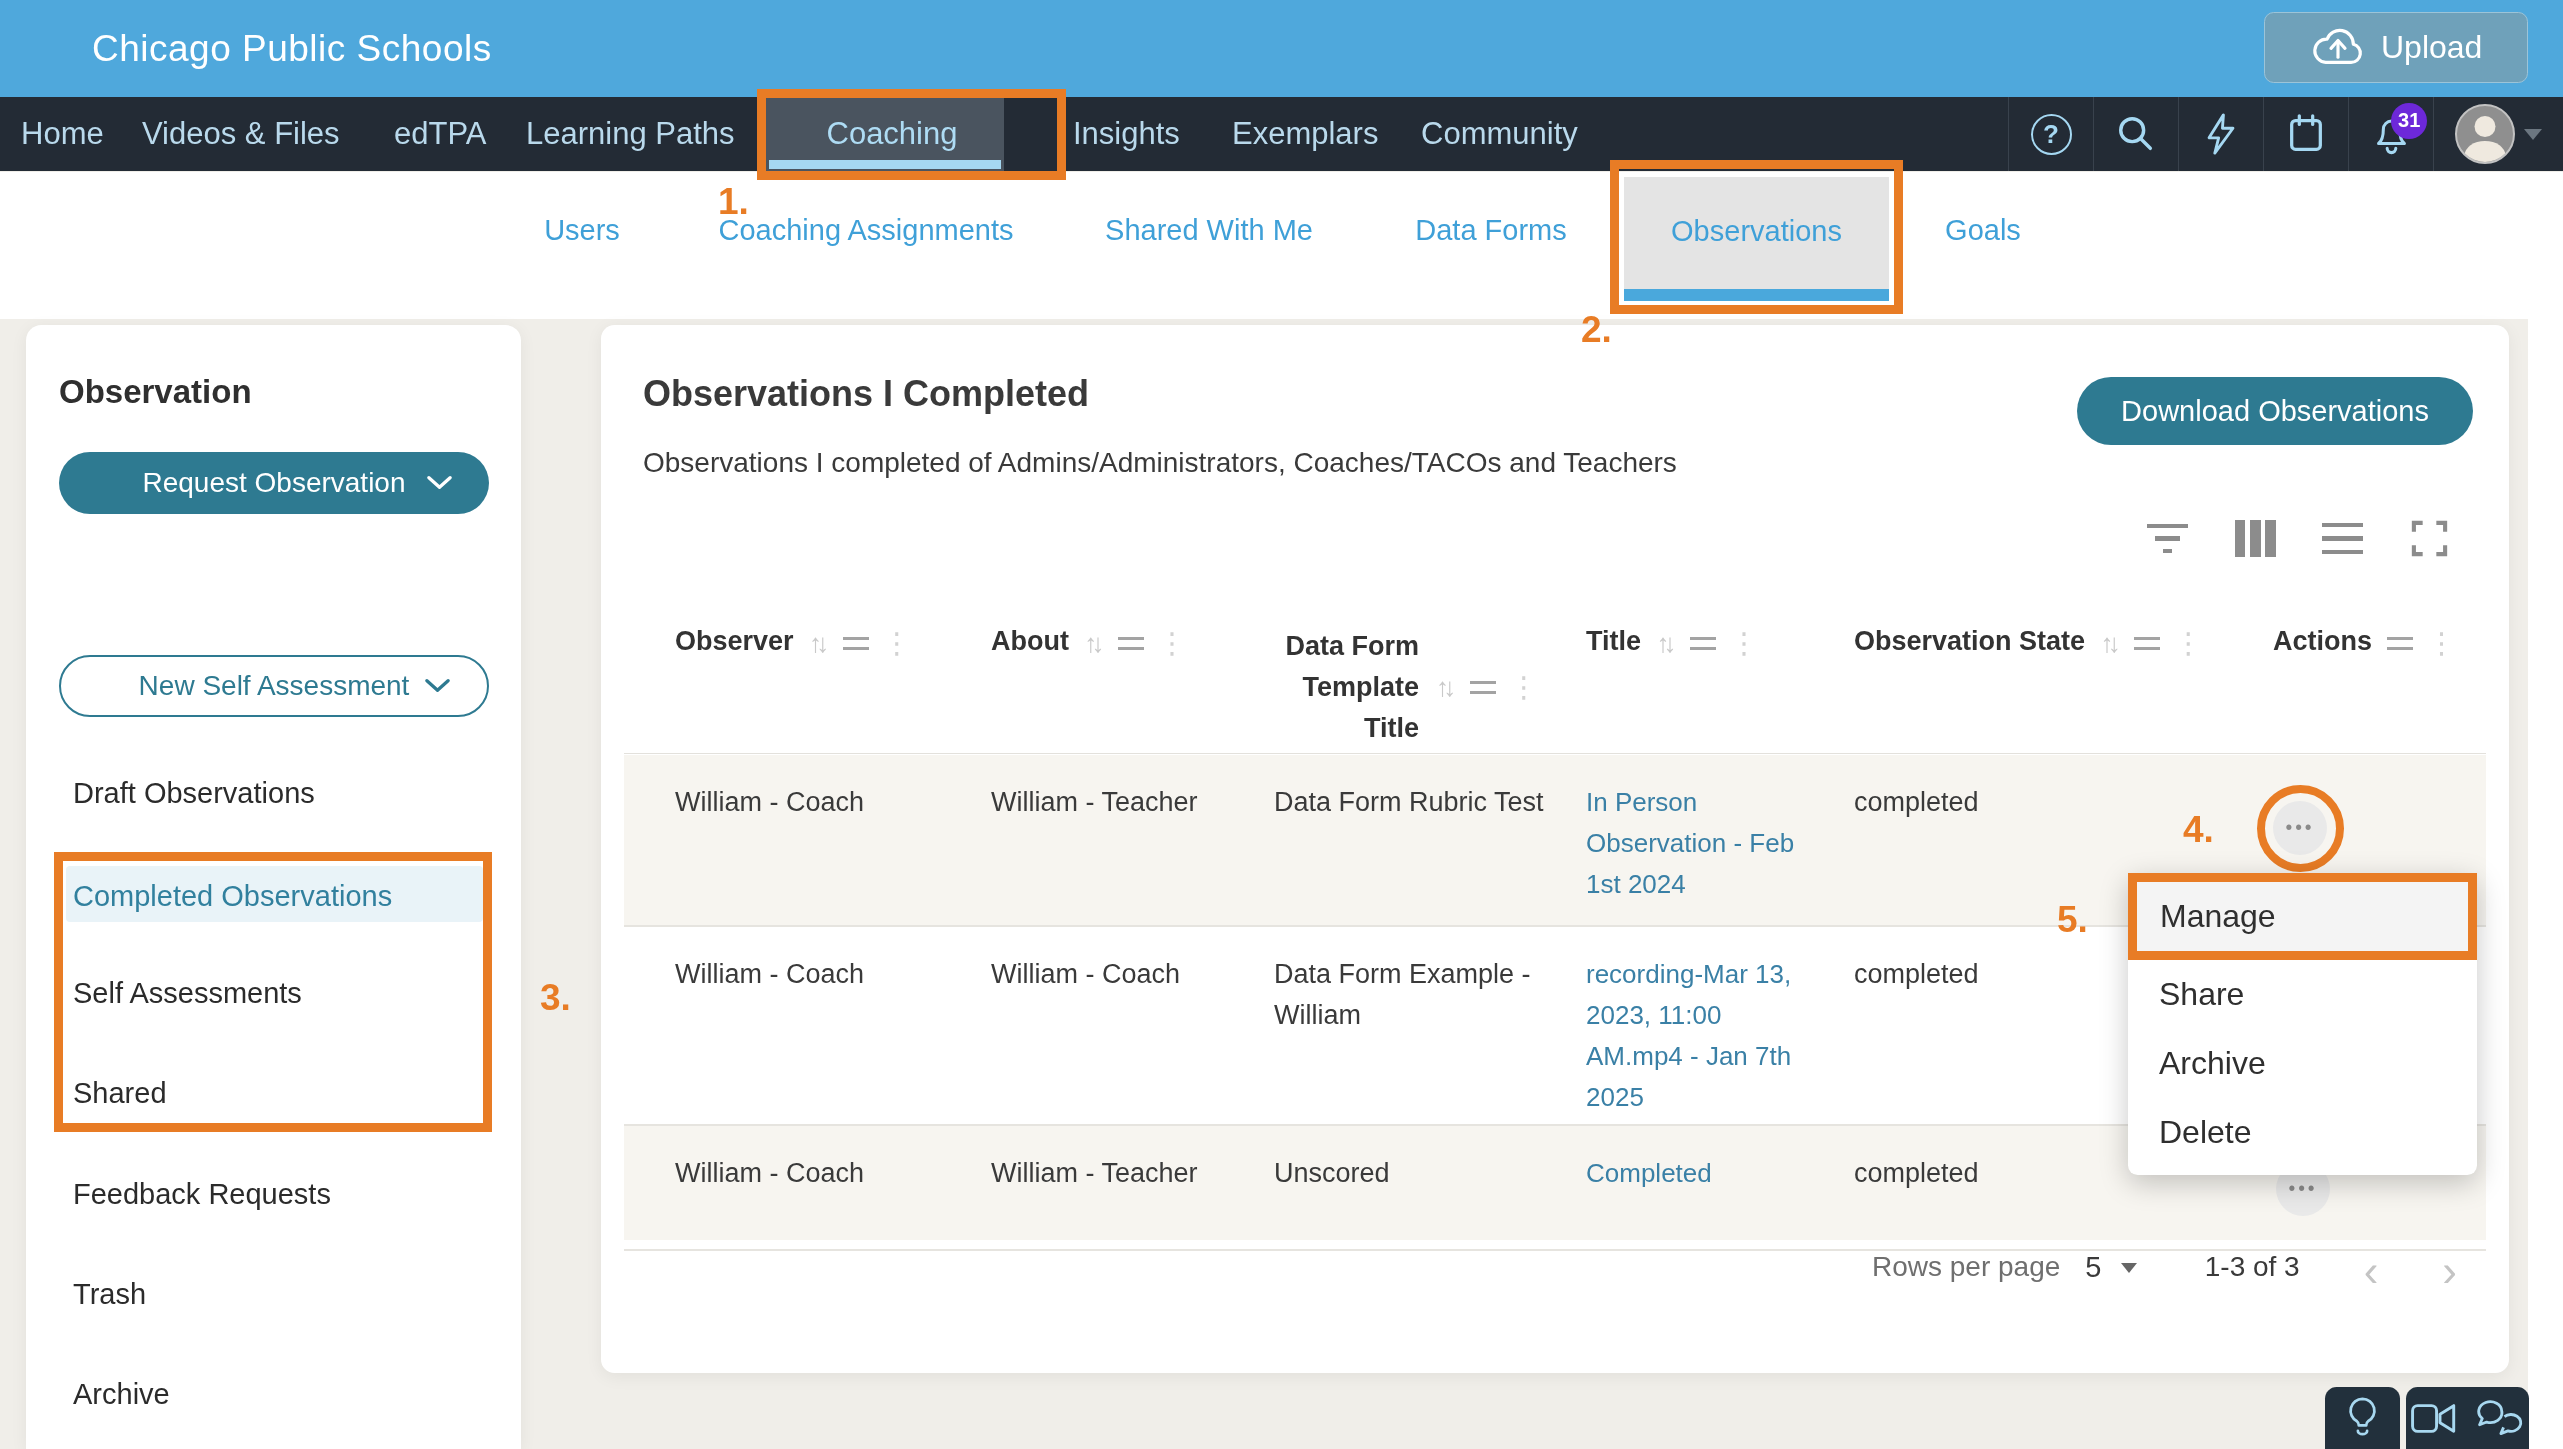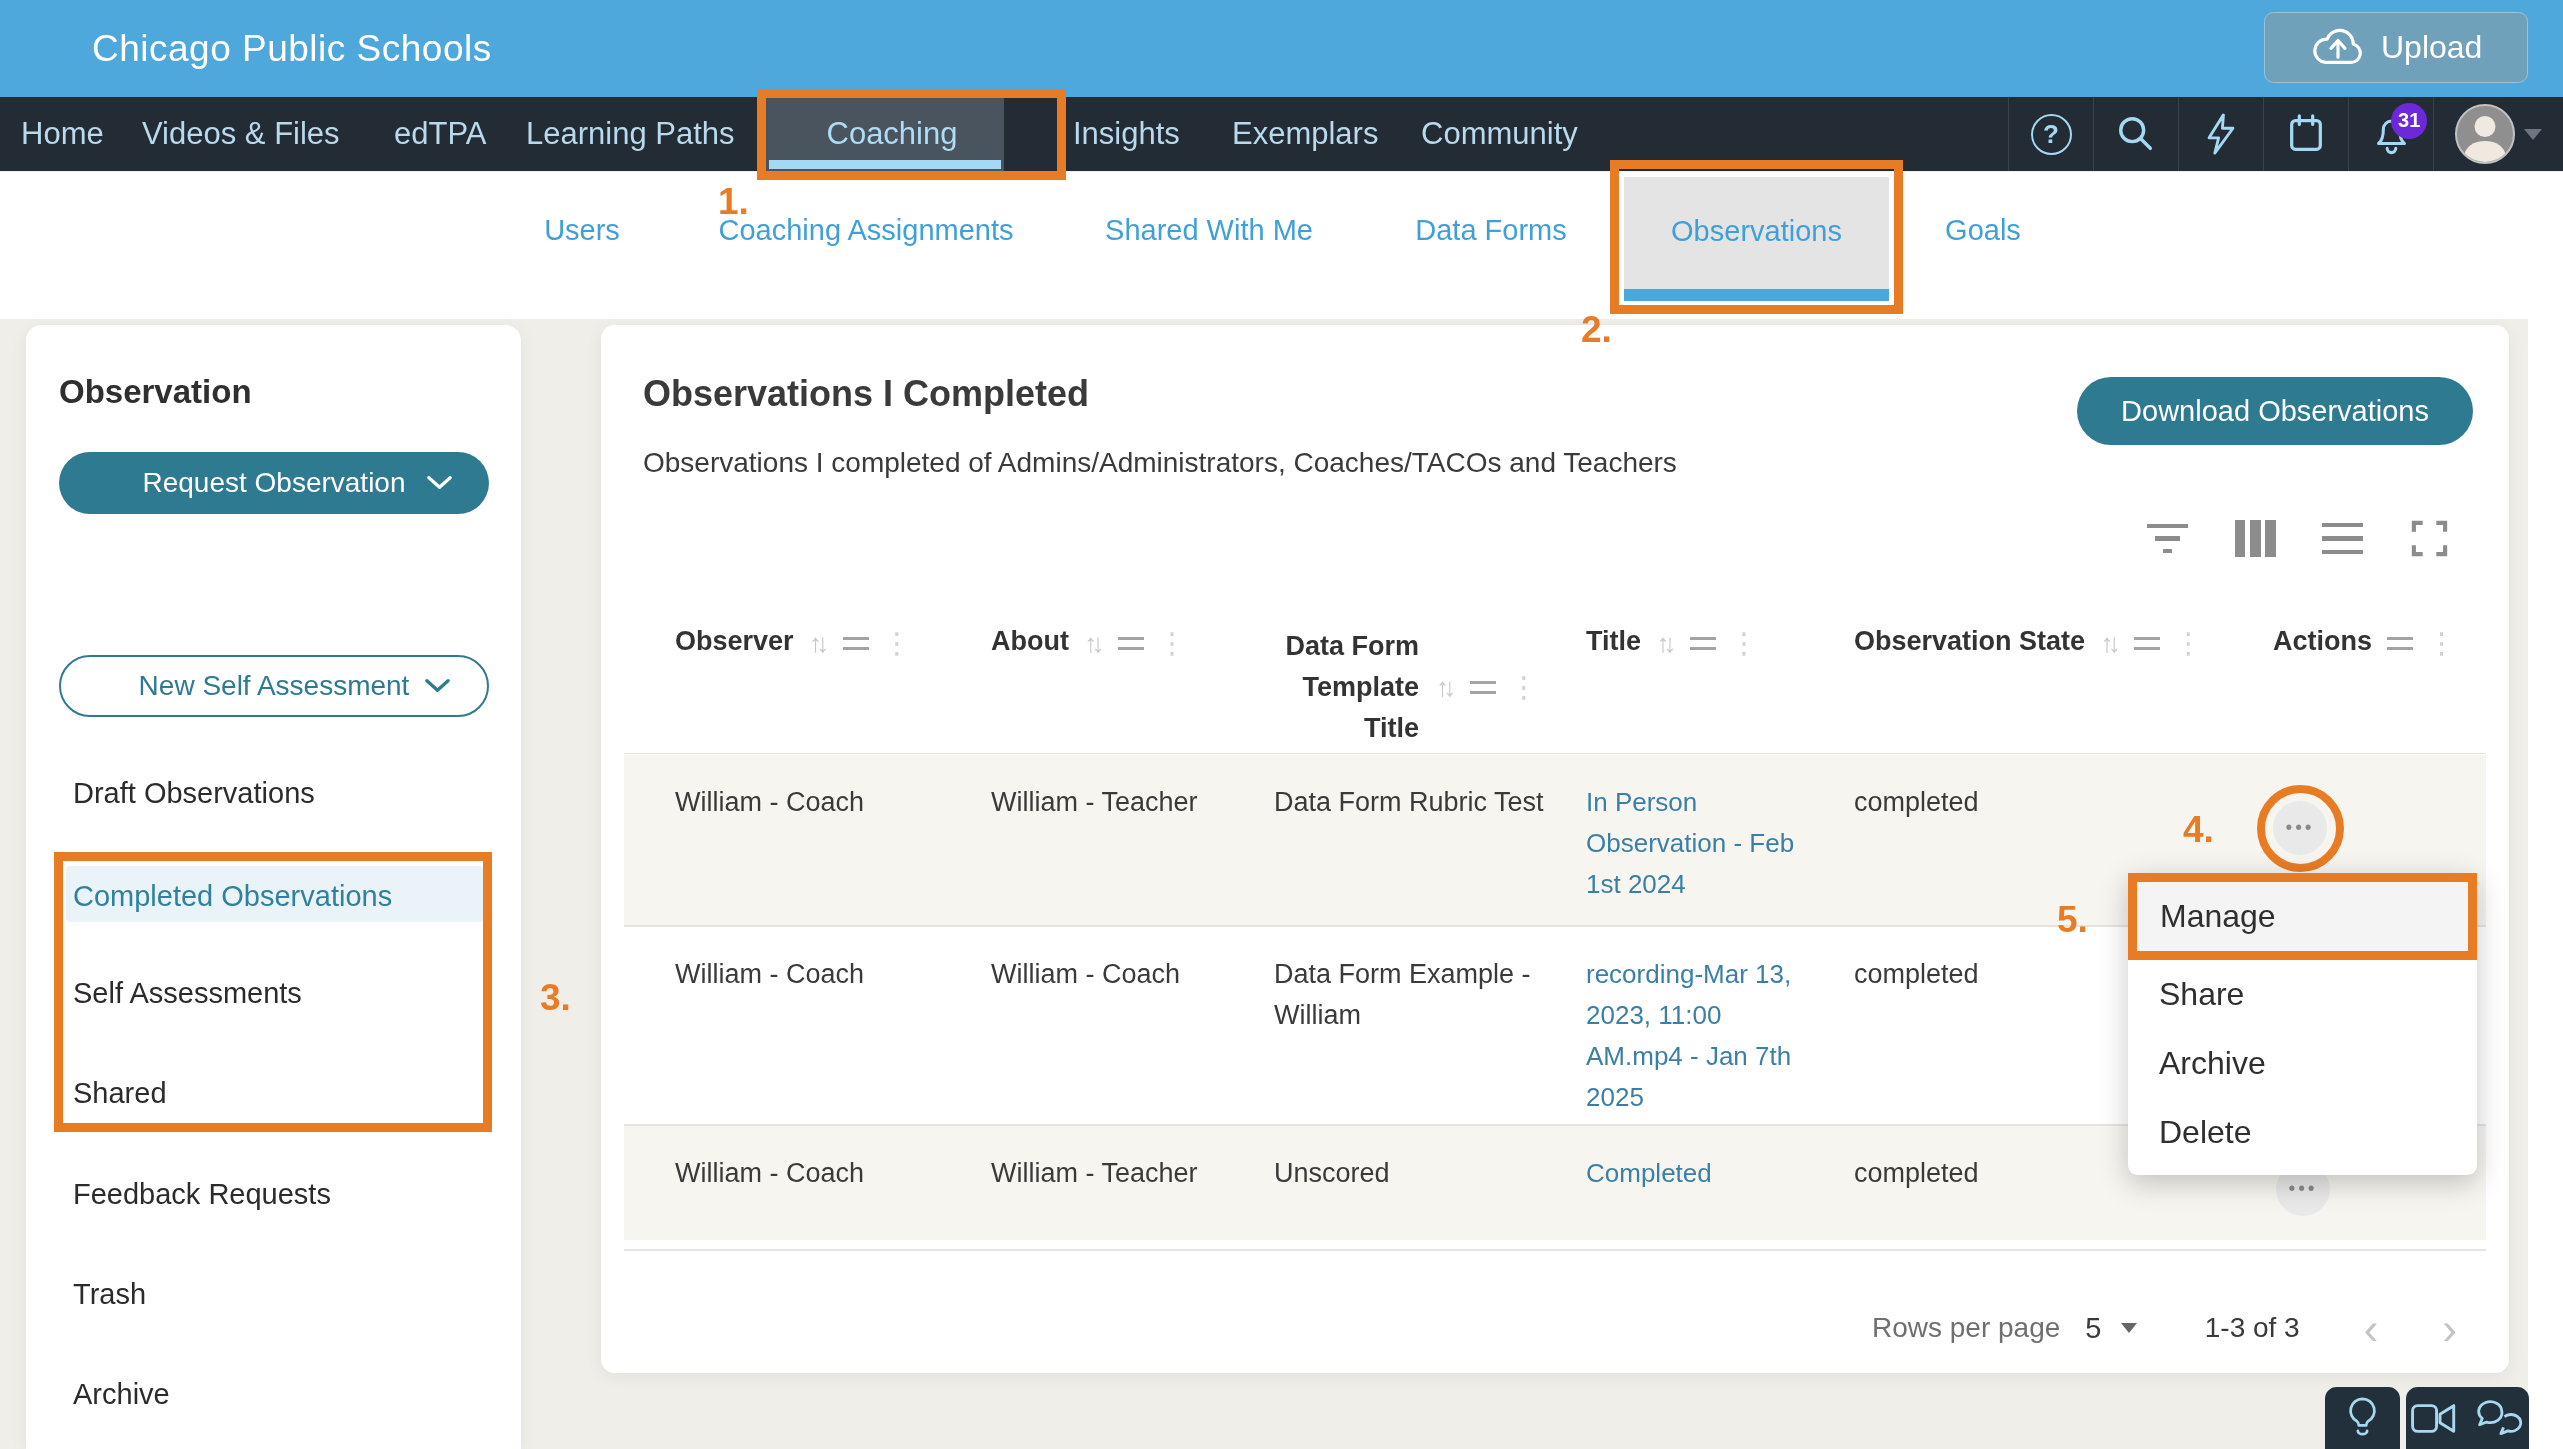--- a/index.html
+++ b/index.html
@@ -99,21 +99,21 @@
   .td { font-size:27px; color:#3A3A3A; line-height:41px; }
   .td.tpl { max-width:275px; }
   .td.ttl { max-width:227px; font-size:26px; }
   .td a { color:#3A80A6; text-decoration:none; cursor:pointer; }
 
   .ellipsis-btn { width:54px; height:54px; border-radius:50%; background:#E9E9E9; display:flex; align-items:center;
     justify-content:center; cursor:pointer; }
   .ellipsis-btn span { font-size:19.3px; letter-spacing:2.9px; color:#8A8A8A; }
   .orange-ring { left:2257px; top:785px; width:87px; height:87px; border:8.7px solid #E87C25; border-radius:50%; z-index:35; pointer-events:none; }
 
-  .tfoot { left:23px; top:924px; width:1862px; height:156px; border-top:2.9px solid #E6E4DF; display:flex; align-items:center;
+  .tfoot { left:23px; top:924px; width:1862px; height:156px; border-top:2.9px solid #E6E4DF; display:flex; align-items:flex-start;
     justify-content:flex-end; gap:0; padding-right:29px; }
   .rpp-label { font-size:28px; color:#6F6F6F; }
   .rpp-value { font-size:29px; color:#3A3A3A; margin-left:25px; cursor:pointer; display:flex; align-items:center; gap:19.3px; }
   .tri-down { width:0; height:0; border-left:8.7px solid transparent; border-right:8.7px solid transparent; border-top:10.6px solid #666; }
   .range { font-size:28px; color:#3A3A3A; margin-left:68px; }
   .pg-chev { font-size:44px; color:#C4C4C4; margin-left:64px; cursor:pointer; line-height:39px; }
 
   
   .ctx-menu { left:2128px; top:873px; width:349px; background:#fff; border-radius:9.7px;
     box-shadow:0 7.7px 29px rgba(0,0,0,0.22); z-index:40; padding-bottom:7.7px; }

